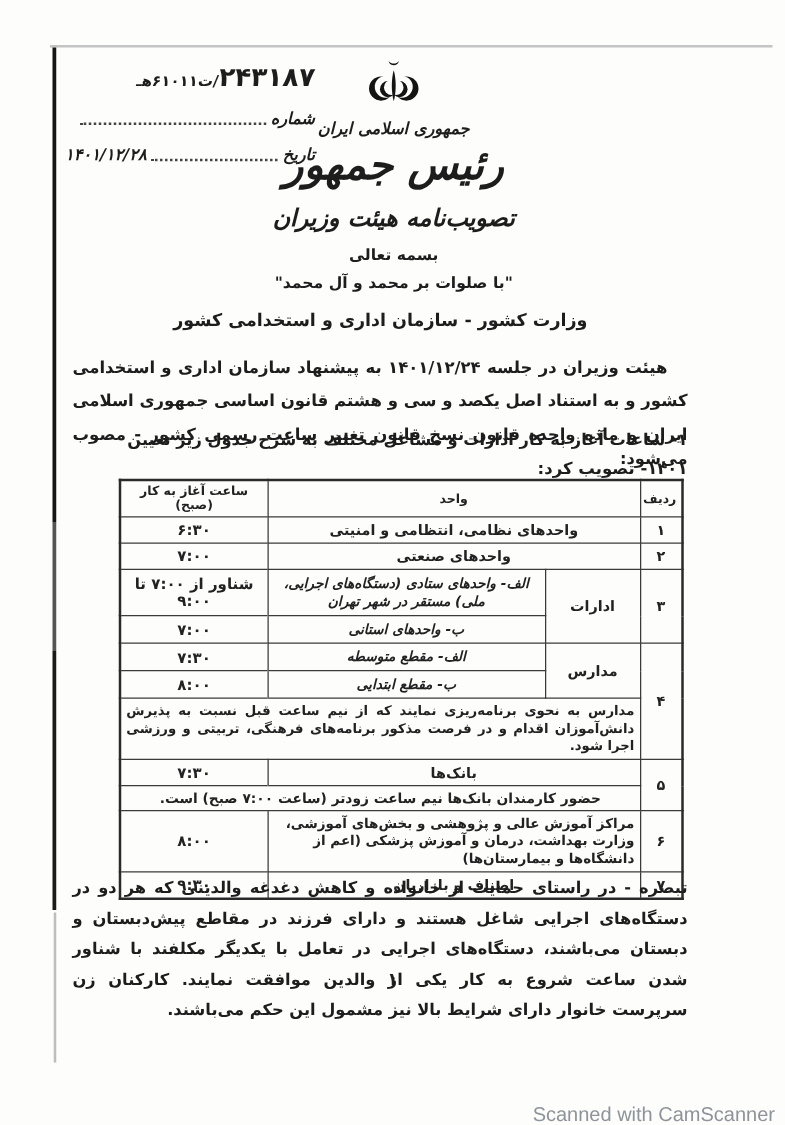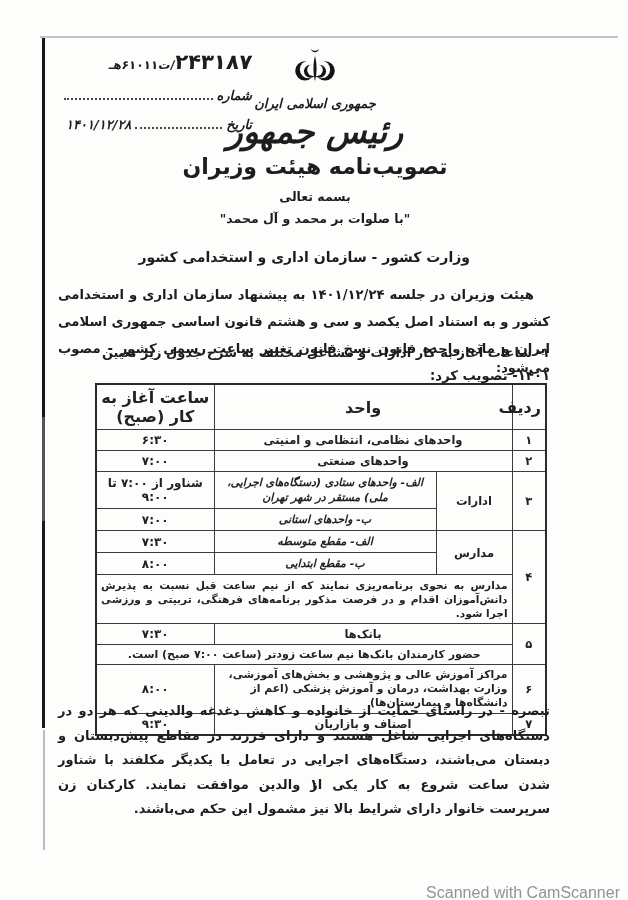--- a/index.html
+++ b/index.html
@@ -12,45 +12,45 @@
   .scan-left-edge{position:absolute;left:42px;top:38px;width:3px;height:690px;background:linear-gradient(#161616 0 55%,#555 55% 70%,#1a1a1a 70% 100%);}
   .scan-left-tail{position:absolute;left:43px;top:730px;width:2px;height:120px;background:#bdbdbd;}
 
   
   .stamp{position:absolute;top:50px;left:52px;width:200px;direction:rtl;}
   .stamp-number{font-weight:bold;white-space:nowrap;transform:skewX(-6deg);}
   .stamp-number .main{font-size:21px;letter-spacing:2px;}
   .stamp-number .suffix{font-size:12px;}
   .stamp-line{display:flex;direction:rtl;align-items:flex-end;margin-top:14px;font-size:13px;font-weight:bold;font-style:italic;}
   .stamp-line .leader{flex:1;border-bottom:2px dotted #444;margin:0 4px 3px 12px;height:1px;}
-  .stamp-line .val{font-size:13px;font-weight:bold;white-space:nowrap;margin-left:14px;}
+  .stamp-line .val{font-size:13px;font-weight:bold;white-space:nowrap;}
 
   
   .letterhead{position:absolute;top:44px;left:170px;width:290px;text-align:center;direction:rtl;}
   .emblem{display:block;margin:0 auto;}
   .lh-republic{font-size:13px;font-weight:bold;font-style:italic;margin-top:2px;}
   .lh-president{font-size:33px;font-weight:bold;font-style:italic;line-height:1.25;}
-  .lh-decree{font-size:22px;font-weight:bold;margin-top:2px;}
+  .lh-decree{font-size:19px;font-weight:bold;font-style:italic;margin-top:12px;}
   .lh-besmeh{font-size:12.5px;font-weight:bold;margin-top:10px;}
   .lh-salawat{font-size:12.5px;font-weight:bold;margin-top:7px;}
 
   .addressee{position:absolute;top:249px;left:58px;width:490px;direction:rtl;text-align:right;
     padding-right:78px;box-sizing:border-box;font-size:14px;font-weight:bold;}
 
   .intro{position:absolute;top:281px;left:58px;width:492px;direction:rtl;text-align:justify;
     font-size:13.2px;font-weight:bold;line-height:27px;text-indent:16px;}
   .item1{position:absolute;top:345px;left:58px;width:492px;direction:rtl;text-align:right;
     font-size:13px;font-weight:bold;}
 
   
   table.sched{position:absolute;top:383px;left:95px;width:450px;border-collapse:collapse;
     direction:rtl;table-layout:fixed;font-size:11.5px;font-weight:bold;color:#222;}
   table.sched{border:2px solid #2a2a2a;}
   .sched td,.sched th{border:1px solid #3b3b3b;padding:3px 4px;vertical-align:middle;}
-  .sched th{font-size:16px;text-align:center;height:20px;}
+  .sched th{font-size:10px;text-align:center;height:20px;}
   .c{text-align:center;}
   .r{text-align:center;font-style:italic;}
   .dotted{border-bottom:1.5px dotted #5a5a5a !important;}
   .subdesc{font-size:11px;line-height:15px;}
   .notecell{font-size:10.6px;line-height:14px;text-align:justify;padding:3px 8px;}
   .notecell-c{font-size:11px;text-align:center;padding:5px 8px;}
   .time{font-size:12px;text-align:center;}
   .row6cell{font-size:10.8px;line-height:14px;}
 
   .tabsareh{position:absolute;top:699px;left:58px;width:492px;direction:rtl;text-align:justify;

